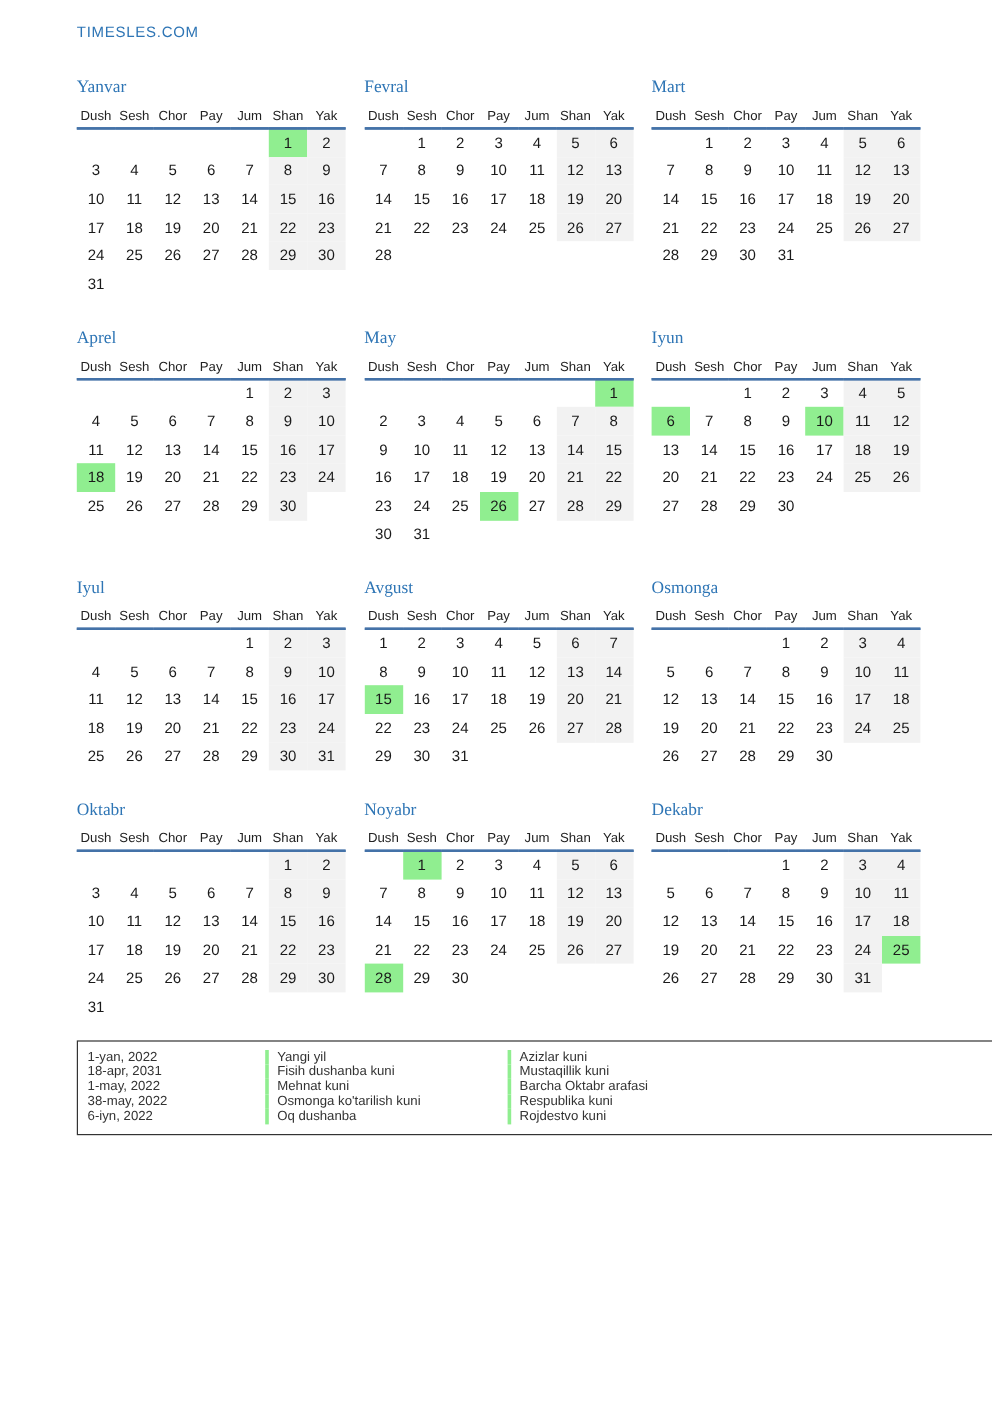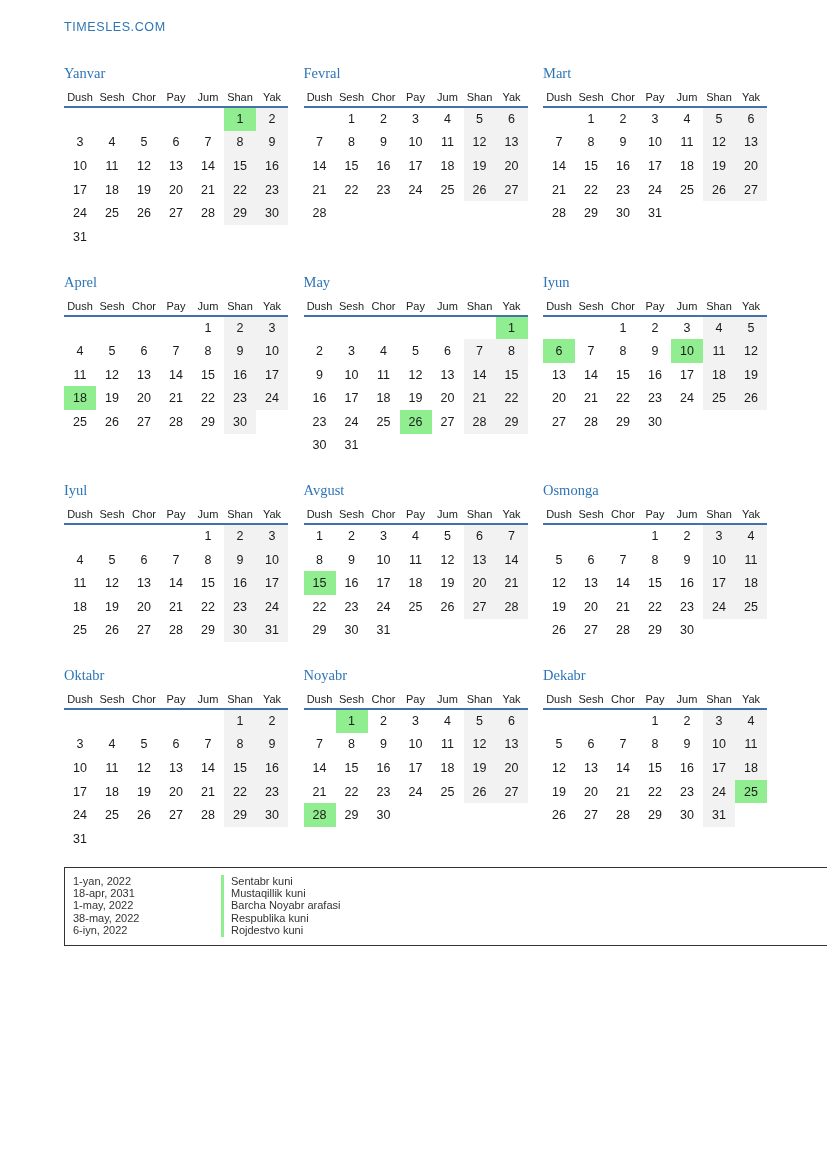--- a/index.html
+++ b/index.html
@@ -907,22 +907,29 @@
   <div class="legend">
     <div class="legend-grid">
       <div class="legend-col">
           <div class="legend-date">1-yan, 2022</div>
           <div class="legend-date">18-apr, 2031</div>
           <div class="legend-date">1-may, 2022</div>
           <div class="legend-date">38-may, 2022</div>
           <div class="legend-date">6-iyn, 2022</div>
         </div>
       <div class="legend-col">
-          <div class="legend-label">Sentabr kuni</div>
+          <div class="legend-label">Yangi yil</div>
+          <div class="legend-label">Fisih dushanba kuni</div>
+          <div class="legend-label">Mehnat kuni</div>
+          <div class="legend-label">Osmonga ko'tarilish kuni</div>
+          <div class="legend-label">Oq dushanba</div>
+        </div>
+      <div class="legend-col">
+          <div class="legend-label">Azizlar kuni</div>
           <div class="legend-label">Mustaqillik kuni</div>
-          <div class="legend-label">Barcha Noyabr arafasi</div>
+          <div class="legend-label">Barcha Oktabr arafasi</div>
           <div class="legend-label">Respublika kuni</div>
           <div class="legend-label">Rojdestvo kuni</div>
         </div>
     </div>
   </div>
 
 </div>
 
 </body></html>

